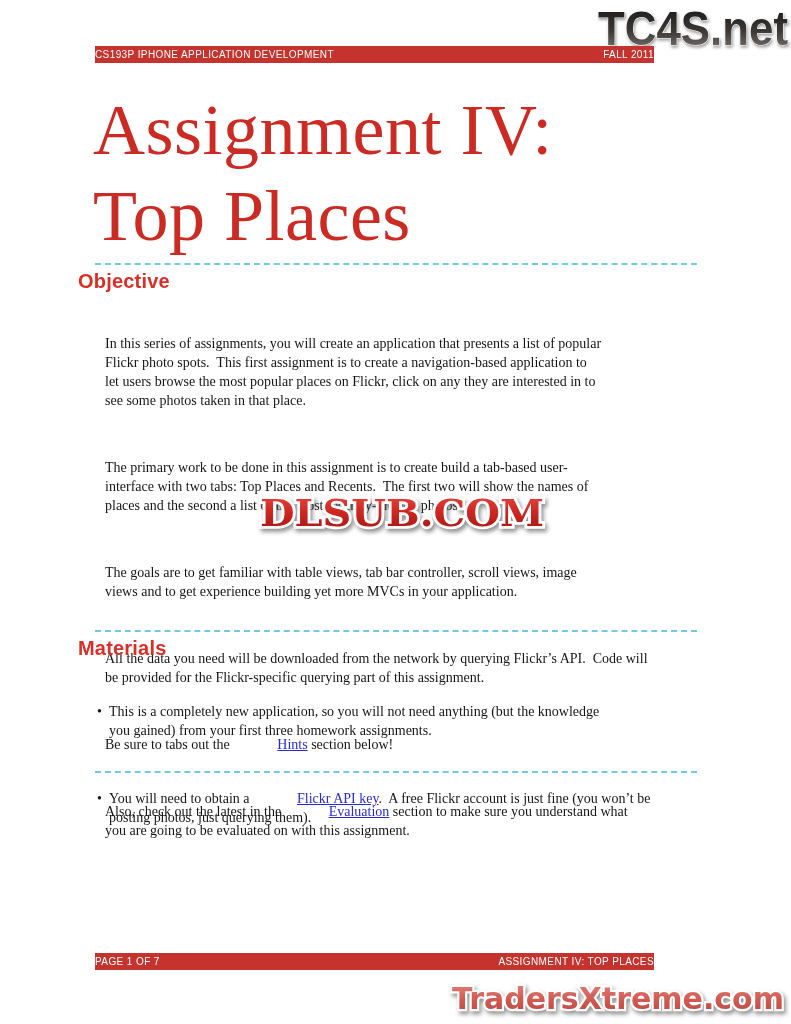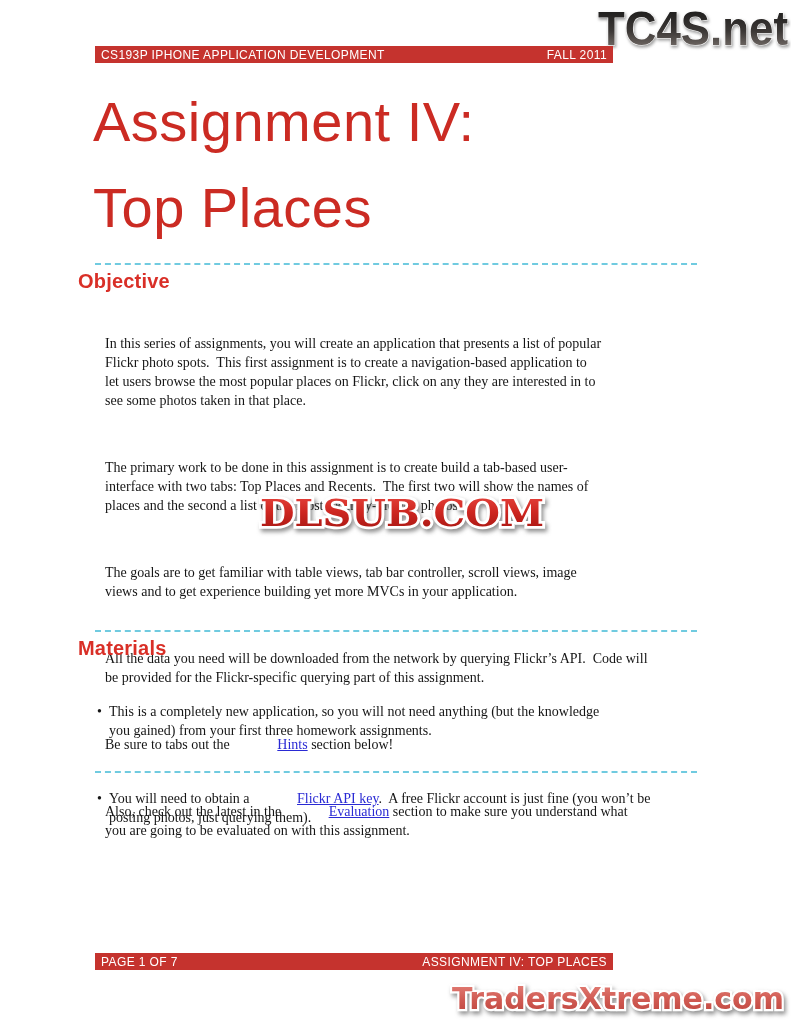--- a/index.html
+++ b/index.html
@@ -3,32 +3,32 @@
 <meta charset="utf-8">
 <style>
   html,body{margin:0;padding:0;background:#e8e8e8;}
   .page{
     position:relative;width:791px;height:1024px;margin:0 auto;
     background:#ffffff;overflow:hidden;
     font-family:"Liberation Serif",serif;color:#151515;
   }
   
   .bar{
-    position:absolute;left:95px;width:518px;height:17px;
+    position:absolute;left:95px;width:559px;height:17px;
     background:#c5332e;color:#ffffff;
-    font-family:"Liberation Sans",sans-serif;font-size:12px;
+    font-family:"Liberation Sans",sans-serif;font-size:10px;
     letter-spacing:.4px;display:flex;justify-content:space-between;
-    align-items:center;padding:0 6px;box-sizing:border-box;
+    align-items:center;padding:0 0;box-sizing:border-box;
   }
   .bar-top{top:46px;}
   .bar-bottom{top:953px;}
   
   .title-line{
     position:absolute;left:93px;color:#cb2b23;
-    font-family:Liberation Sans, sans-serif;font-size:56px;line-height:1;
+    font-family:Liberation Serif, serif;font-size:72px;line-height:1;
     letter-spacing:.5px;white-space:nowrap;
   }
   .title-1{top:94px;}
   .title-2{top:180px;}
   
   .divider{
     position:absolute;left:95px;width:602px;height:0;
     border-top:2px dashed #70cbe0;
   }
   .div-1{top:263px;}

